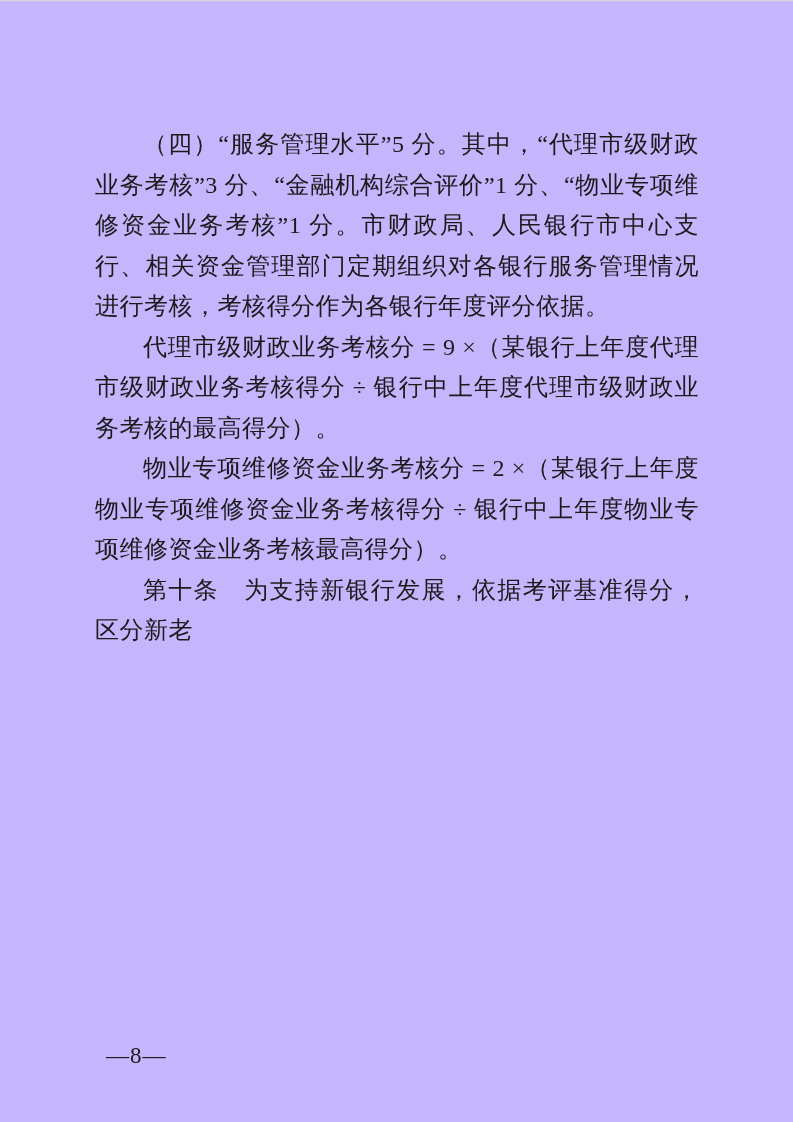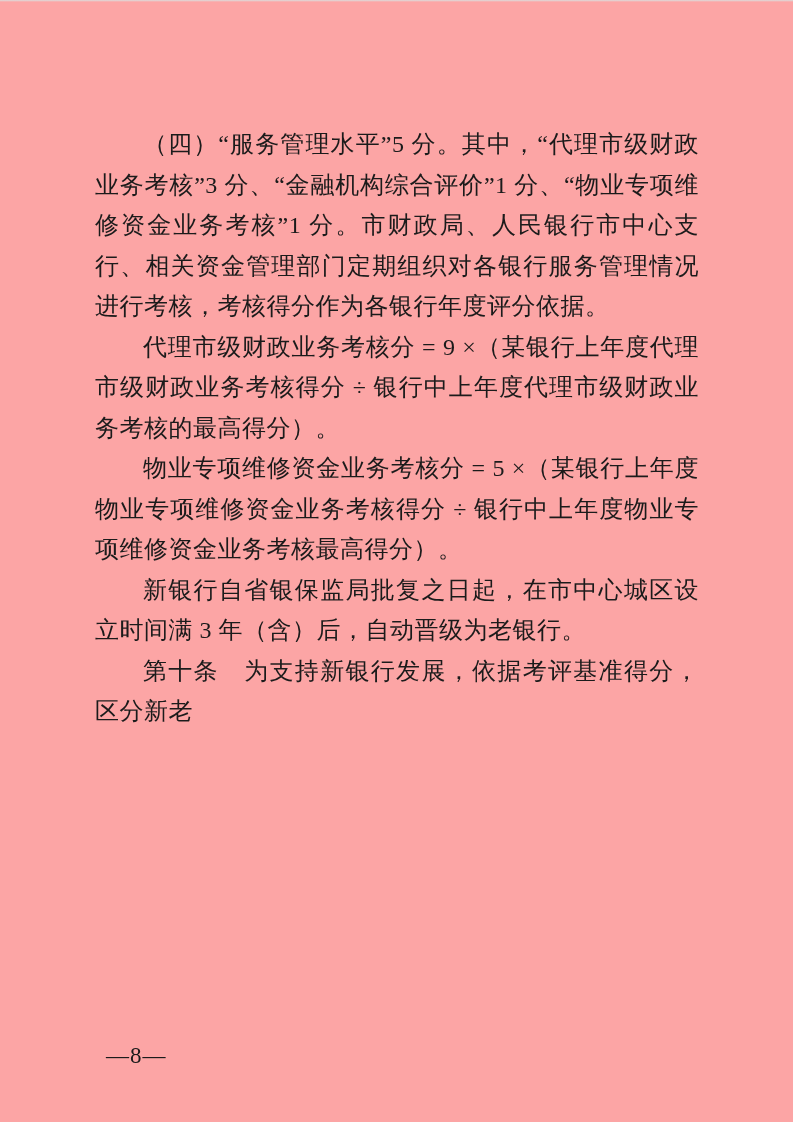--- a/index.html
+++ b/index.html
@@ -9,21 +9,21 @@
   body {
     width: 793px;
     height: 1122px;
     background: #f2f2f2;
     font-family: "Liberation Serif", "DejaVu Serif", serif;
   }
   .page {
     position: relative;
     width: 793px;
     height: 1122px;
-    background: #fca5a5;
+    background: #c4b5fd;
     overflow: hidden;
   }
   .scan-top-edge {
     position: absolute;
     top: 0;
     left: 0;
     width: 100%;
     height: 2px;
     background: linear-gradient(to bottom, #dcdcdc, rgba(255,255,255,0));
   }
@@ -56,19 +56,18 @@
 </style>
 </head>
 <body>
 
 <div class="page">
   <div class="scan-top-edge"></div>
 
   <div class="text-block">
     <p>（四）“服务管理水平”5 分。其中，“代理市级财政业务考核”3 分、“金融机构综合评价”1 分、“物业专项维修资金业务考核”1 分。市财政局、人民银行市中心支行、相关资金管理部门定期组织对各银行服务管理情况进行考核，考核得分作为各银行年度评分依据。</p>
     <p>代理市级财政业务考核分 = 9 ×（某银行上年度代理市级财政业务考核得分 ÷ 银行中上年度代理市级财政业务考核的最高得分）。</p>
-    <p>物业专项维修资金业务考核分 = 5 ×（某银行上年度物业专项维修资金业务考核得分 ÷ 银行中上年度物业专项维修资金业务考核最高得分）。</p>
-    <p>新银行自省银保监局批复之日起，在市中心城区设立时间满 3 年（含）后，自动晋级为老银行。</p>
+    <p>物业专项维修资金业务考核分 = 2 ×（某银行上年度物业专项维修资金业务考核得分 ÷ 银行中上年度物业专项维修资金业务考核最高得分）。</p>
     <p>第十条　为支持新银行发展，依据考评基准得分，区分新老</p>
   </div>
 
   <div class="page-footer">—8—</div>
 </div>
 
 </body></html>

